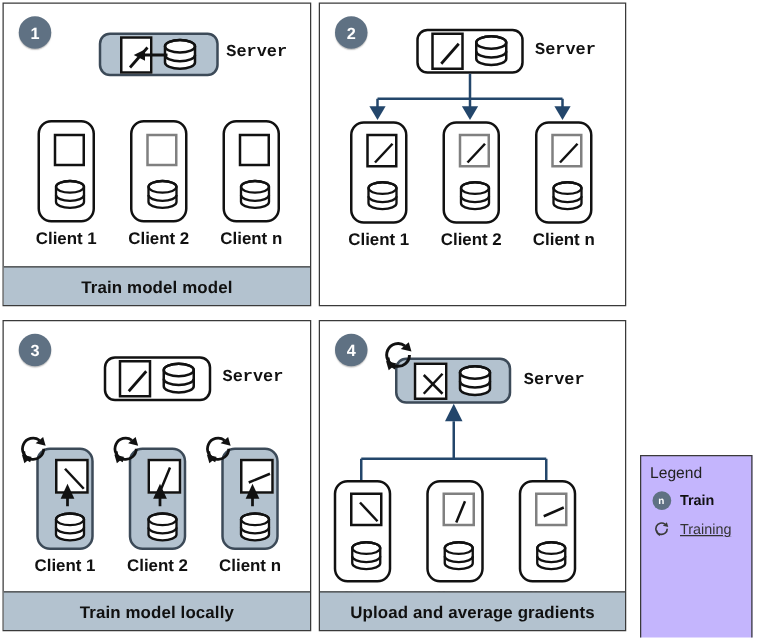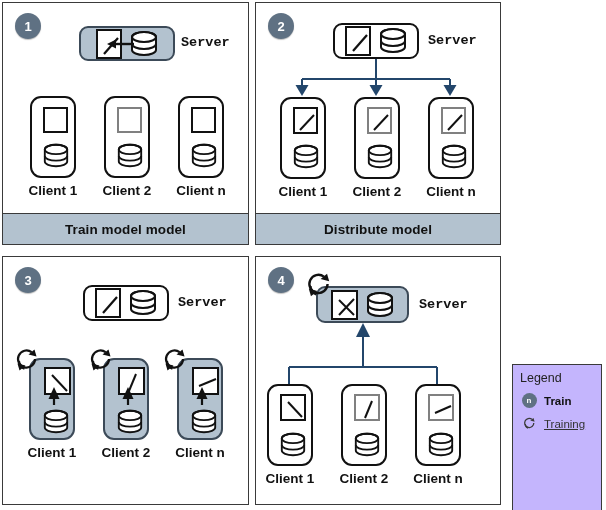--- a/index.html
+++ b/index.html
@@ -235,21 +235,20 @@
         </div>
         <svg class="db-svg" style="position:absolute;left:10px;top:43px;" width="28" height="30" viewBox="0 0 30 30">
           <path class="outline" d="M3 8 a12 5 0 0 1 24 0 v13 a12 5 0 0 1 -24 0 z"></path>
           <ellipse class="lid" cx="15" cy="8" rx="12" ry="5"></ellipse>
           <path class="lid" d="M3 15 a12 5 0 0 0 24 0"></path>
         </svg>
       </div>
       <div class="client-label" style="left:157px;top:181px;width:76px;">Client n</div>
 
     </div>
-    <div class="caption">Distribute model</div>
   </div>
 
   <div class="panel" id="panel-3">
     <div class="panel-body">
 
       <div class="step-badge">3</div>
 
       <div class="node server-box" style="left:80px;top:28px;width:86px;height:36px;">
         <div class="model-box" style="width:26px;height:30px;">
           <svg width="26" height="30" viewBox="0 0 26 30">
@@ -330,20 +329,21 @@
       </svg>
       <svg class="train-icon" style="left:158px;top:89px;" width="28" height="28" viewBox="0 0 28 28">
         <path d="M22 13 a8.5 8.5 0 1 1 -3.4 -6.8" fill="none" stroke="#111" stroke-width="2.2"></path>
         <polygon points="21.5,3.5 23.5,10.5 15.5,8.5" fill="#111"></polygon>
         <path d="M6 15 a8.5 8.5 0 0 0 5.5 7.8" fill="none" stroke="#111" stroke-width="2.2"></path>
         <polygon points="6.5,24.5 4.5,17.5 12.5,19.5" fill="#111"></polygon>
       </svg>
       <div class="client-label" style="left:159px;top:188px;width:76px;">Client n</div>
 
     </div>
+    <div class="caption">Train model locally</div>
   </div>
 
   <div class="panel" id="panel-4">
     <div class="panel-body">
 
       <div class="step-badge">4</div>
 
       <div class="node server-box hl" style="left:60px;top:29px;width:93px;height:37px;">
         <div class="model-box" style="width:27px;height:30px;">
           <svg width="27" height="30" viewBox="0 0 27 30">
@@ -411,20 +411,21 @@
         </div>
         <svg class="db-svg" style="position:absolute;left:10px;top:44px;" width="28" height="30" viewBox="0 0 30 30">
           <path class="outline" d="M3 8 a12 5 0 0 1 24 0 v13 a12 5 0 0 1 -24 0 z"></path>
           <ellipse class="lid" cx="15" cy="8" rx="12" ry="5"></ellipse>
           <path class="lid" d="M3 15 a12 5 0 0 0 24 0"></path>
         </svg>
       </div>
       <div class="client-label" style="left:144px;top:214px;width:76px;">Client n</div>
 
     </div>
+    <div class="caption">Upload and average gradients</div>
   </div>
 
   <div id="legend">
     <div class="title">Legend</div>
 
     <div class="legend-row">
       <span class="lg-icon">
         <span class="lg-step">n</span>
       </span>
       <span class="lg-text">Train</span>

